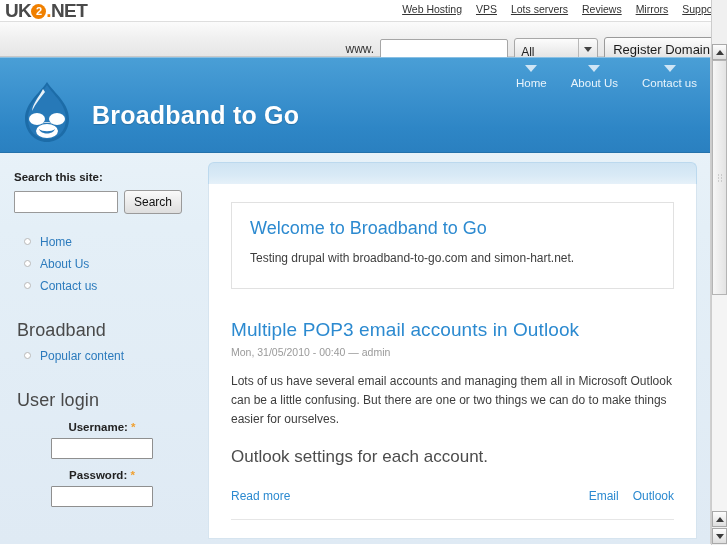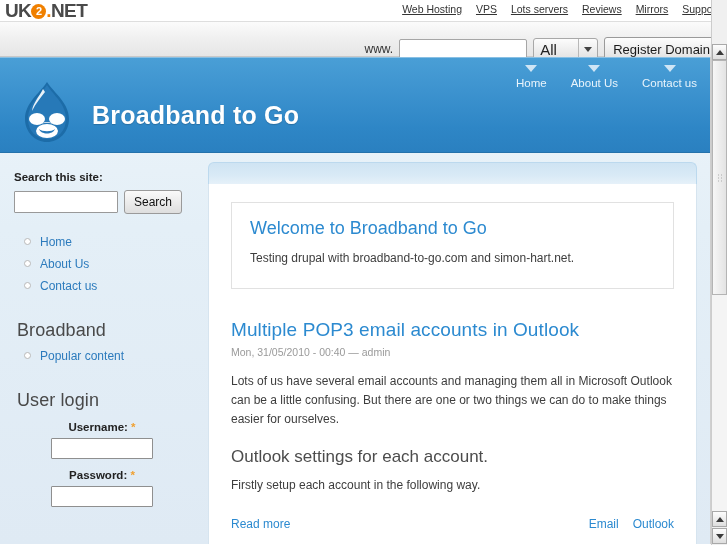--- a/index.html
+++ b/index.html
@@ -79,27 +79,27 @@
     width: 128px; height: 21px;
     border: 1px solid #a6a6a6;
     background: #fff;
     border-radius: 2px;
     font-size: 12px;
     padding: 0 3px;
     outline: none;
   }
   .tld-select {
     position: relative;
-    width: 65px; height: 22px;
+    width: 84px; height: 22px;
     border: 1px solid #a8a8a8;
     border-radius: 3px;
     background: linear-gradient(to bottom, #fcfcfc, #e2e2e2);
-    font-size: 15px;
+    font-size: 12px;
     display: flex;
-    align-items: center;
+    align-items: flex-end;
   }
   .tld-select .val { padding-left: 6px; color: #222; }
   .tld-select .arrowbox {
     position: absolute; right: 0; top: 0;
     width: 19px; height: 100%;
     border-left: 1px solid #b8b8b8;
     display: flex; align-items: center; justify-content: center;
   }
   .tri-down {
     width: 0; height: 0;
@@ -539,21 +539,20 @@
           <div class="welcome-box">
             <h2 class="welcome-title">Welcome to Broadband to Go</h2>
             <p class="welcome-text">Testing drupal with broadband-to-go.com and simon-hart.net.</p>
           </div>
 
           <div>
             <h2 class="node-title"><a href="#" style="color:inherit;text-decoration:none;">Multiple POP3 email accounts in Outlook</a></h2>
             <div class="node-meta">Mon, 31/05/2010 - 00:40 — admin</div>
             <p class="node-body">Lots of us have several email accounts and managing them all in Microsoft Outlook can be a little confusing. But there are one or two things we can do to make things easier for ourselves.</p>
             <h3 class="node-sub">Outlook settings for each account.</h3>
-            <p class="node-body">Firstly setup each account in the following way.</p>
 
             <div class="node-links">
               <a href="#">Read more</a>
               <span class="right-links">
                 <a href="#">Email</a>
                 <a href="#">Outlook</a>
               </span>
             </div>
           </div>
 

